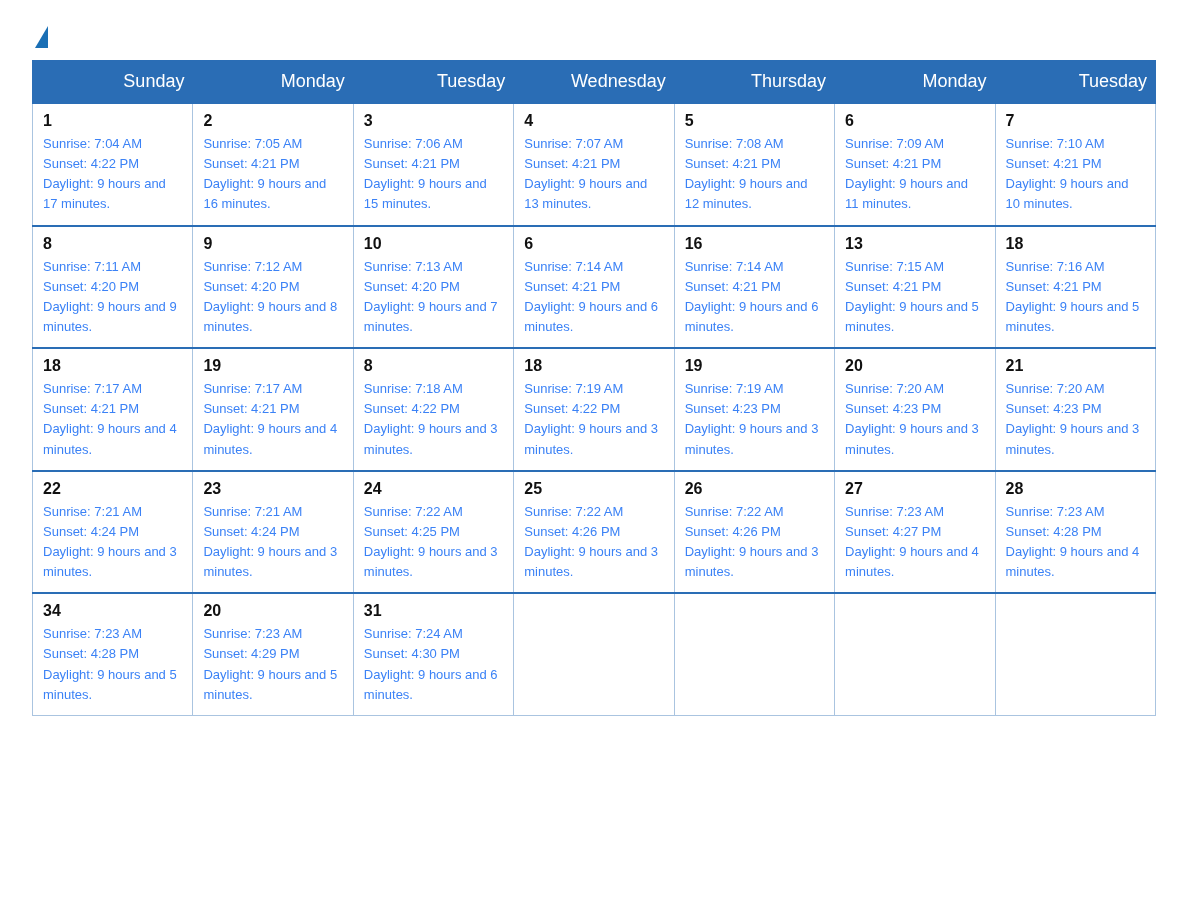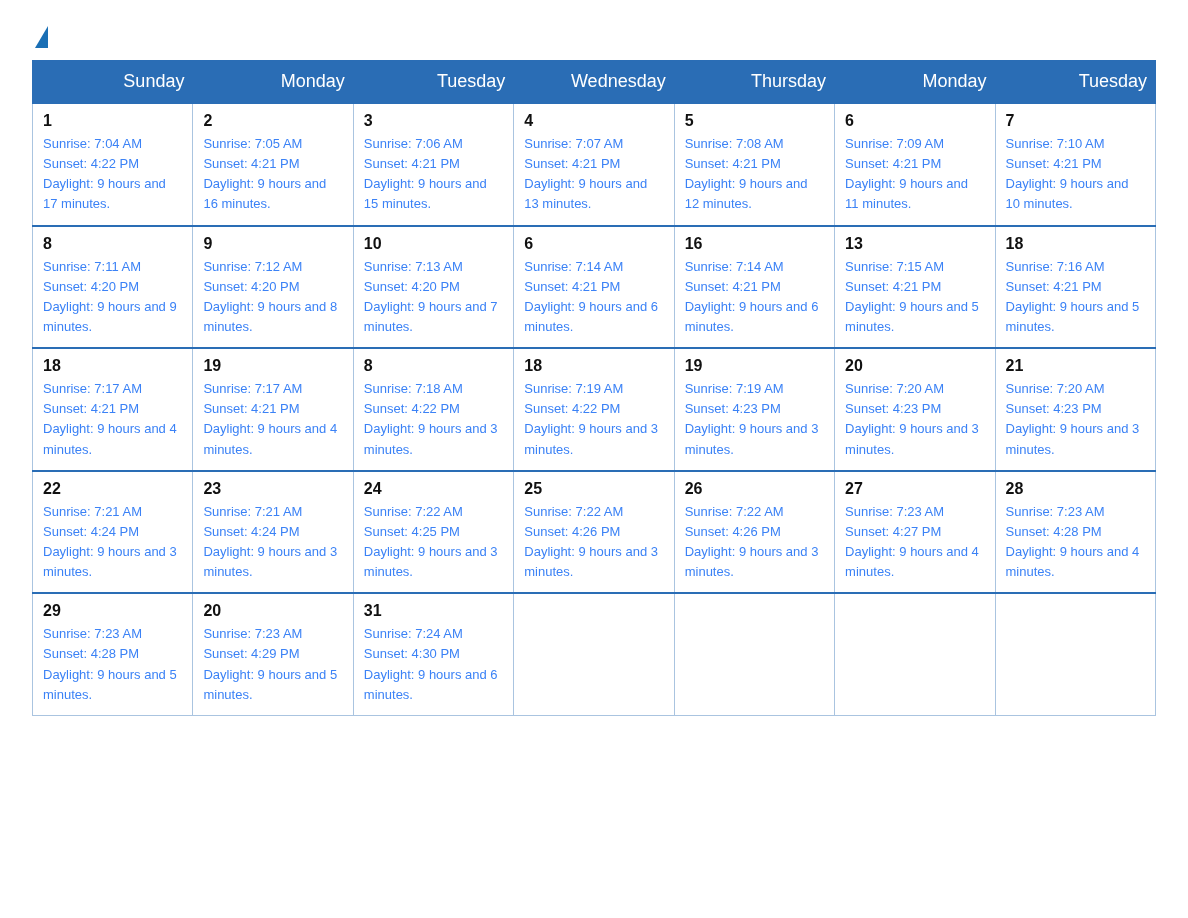--- a/index.html
+++ b/index.html
@@ -248,21 +248,21 @@
           <div class="day-number">27</div>
           <div class="day-info">Sunrise: 7:23 AM<br>Sunset: 4:27 PM<br>Daylight: 9 hours and 4 minutes.</div>
         </td>
         <td>
           <div class="day-number">28</div>
           <div class="day-info">Sunrise: 7:23 AM<br>Sunset: 4:28 PM<br>Daylight: 9 hours and 4 minutes.</div>
         </td>
       </tr>
       <tr class="week-row">
         <td>
-          <div class="day-number">29</div>
+          <div class="day-number">34</div>
           <div class="day-info">Sunrise: 7:23 AM<br>Sunset: 4:28 PM<br>Daylight: 9 hours and 5 minutes.</div>
         </td>
         <td>
           <div class="day-number">20</div>
           <div class="day-info">Sunrise: 7:23 AM<br>Sunset: 4:29 PM<br>Daylight: 9 hours and 5 minutes.</div>
         </td>
         <td>
           <div class="day-number">31</div>
           <div class="day-info">Sunrise: 7:24 AM<br>Sunset: 4:30 PM<br>Daylight: 9 hours and 6 minutes.</div>
         </td>

